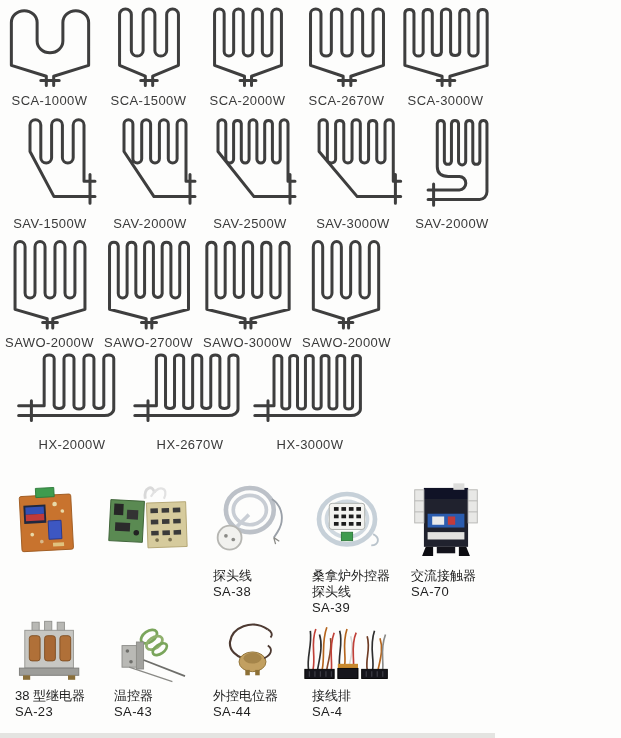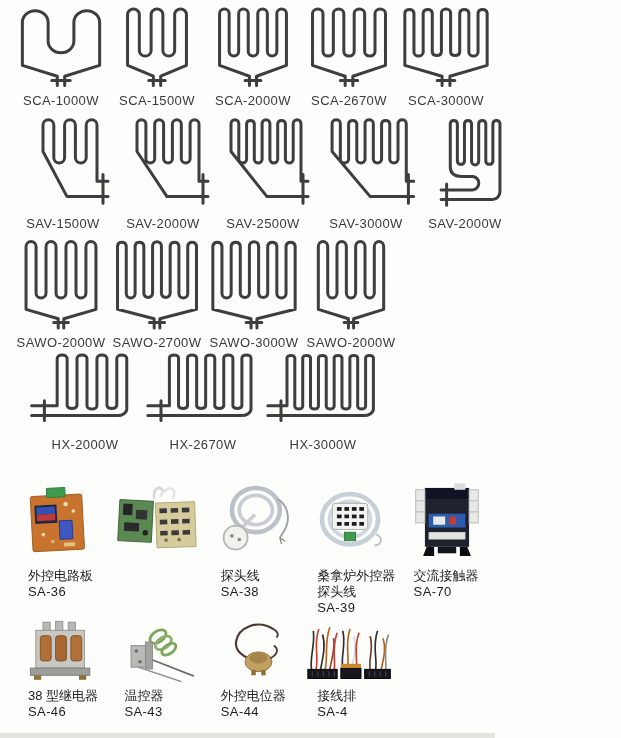--- a/index.html
+++ b/index.html
@@ -1,18 +1,18 @@
 <!DOCTYPE html>
 <html><head>
 <meta charset="utf-8">
 <style>
   html,body{margin:0;padding:0;}
   body{width:621px;height:738px;overflow:hidden;background:#fdfdfc;
        font-family:"Liberation Sans",sans-serif;position:relative;}
-  .page{width:495px;height:738px;position:relative;padding-top:4px;box-sizing:border-box;padding-left:13px;}
+  .page{width:495px;height:738px;position:relative;padding-top:4px;box-sizing:border-box;}
   .hrow{display:grid;justify-items:center;align-items:end;}
   .cols5{grid-template-columns:repeat(5,1fr);}
   .cols4{grid-template-columns:repeat(4,1fr);padding:0 14px;}
   .hcell{display:flex;flex-direction:column;align-items:center;}
   .heater{display:block;}
   .hlabel{font-size:13px;color:#3a3a3a;letter-spacing:.4px;margin-top:5px;text-align:center;}
   .row-sca{margin-bottom:7px;}
   .row-sav{margin-bottom:5px;}
   .row-sawo{}
   .row-hx{margin-bottom:0;}
@@ -158,24 +158,20 @@
             <rect x="24" y="28" width="20" height="8" fill="#3450b5"></rect>
             <rect x="24" y="36" width="20" height="7" fill="#c03a3a"></rect>
             <rect x="48" y="44" width="14" height="20" fill="#3d57c2" stroke="#26368a"></rect>
             <circle cx="56" cy="26" r="2.5" fill="#e8d9a8"></circle>
               <circle cx="64" cy="34" r="2" fill="#e8d9a8"></circle>
             <circle cx="30" cy="58" r="2" fill="#e8d9a8"></circle>
               <circle cx="40" cy="66" r="2" fill="#d8b88a"></circle>
             <rect x="52" y="68" width="12" height="4" fill="#e0c27e"></rect>
           </g>
         </svg>
-      </div>
-      <div class="plabel">
-        <div class="cname">外控电路板</div>
-        <div class="code">SA-36</div>
       </div>
     </div>
     <div class="pcell">
       <div class="pic">
         <svg width="96" height="84" viewBox="0 0 100 90">
           <path d="M46 20 C44 8 54 4 56 14" stroke="#d9d9d9" fill="none" stroke-width="3"></path>
           <path d="M52 18 C60 4 72 8 66 20" stroke="#e2e2e2" fill="none" stroke-width="2.4"></path>
           <g transform="rotate(3 28 44)">
             <rect x="8" y="22" width="36" height="44" fill="#5a8a52" stroke="#3c6136"></rect>
             <rect x="12" y="26" width="10" height="12" fill="#262626"></rect>
@@ -282,21 +278,21 @@
           <rect x="27" y="19" width="12" height="28" rx="3" fill="#b07038" stroke="#7e4e22"></rect>
           <rect x="44" y="19" width="12" height="28" rx="3" fill="#a86834" stroke="#7e4e22"></rect>
           <rect x="61" y="19" width="12" height="28" rx="3" fill="#b07038" stroke="#7e4e22"></rect>
           <rect x="16" y="55" width="66" height="8" fill="#9d9d99" stroke="#7b7b77"></rect>
           <rect x="20" y="63" width="8" height="5" fill="#8a6f3a"></rect>
           <rect x="70" y="63" width="8" height="5" fill="#8a6f3a"></rect>
         </svg>
       </div>
       <div class="plabel">
         <div class="cname">38 型继电器</div>
-        <div class="code">SA-46</div>
+        <div class="code">SA-23</div>
       </div>
     </div>
     <div class="pcell">
       <div class="pic">
         <svg width="90" height="66" viewBox="0 0 100 72">
           <ellipse cx="50" cy="20" rx="10" ry="6" transform="rotate(-35 50 20)" fill="none" stroke="#7aa55b" stroke-width="3"></ellipse>
           <ellipse cx="56" cy="27" rx="10" ry="6" transform="rotate(-35 56 27)" fill="none" stroke="#8fb06c" stroke-width="3"></ellipse>
           <ellipse cx="62" cy="34" rx="9" ry="5" transform="rotate(-35 62 34)" fill="none" stroke="#7aa55b" stroke-width="3"></ellipse>
           <rect x="20" y="30" width="18" height="24" fill="#b9b9b5" stroke="#8b8b87"></rect>
           <rect x="36" y="26" width="8" height="30" fill="#a2a29e" stroke="#8b8b87"></rect>

